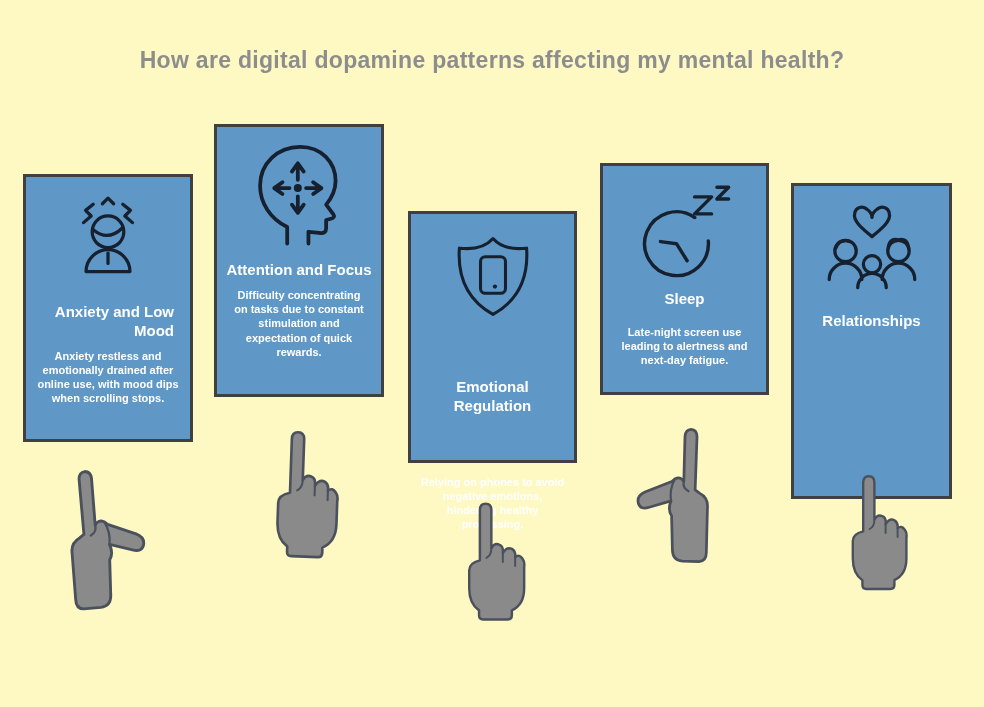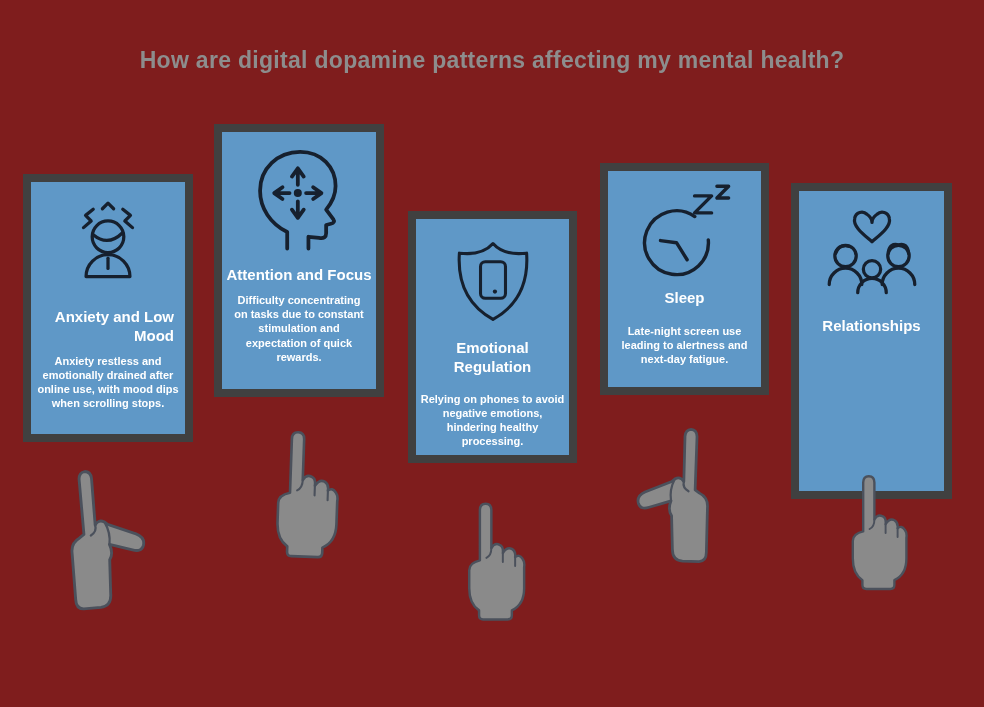--- a/index.html
+++ b/index.html
@@ -1,42 +1,42 @@
 <!DOCTYPE html>
 <html><head>
 <meta charset="utf-8">
 <style>
   html,body { margin:0; padding:0; background:#ffffff; }
   body { font-family:"Liberation Sans", sans-serif; }
   .stage {
     position:relative; width:984px; height:707px;
-    background:#7f1d1d; overflow:hidden;
+    background:#fef9c3; overflow:hidden;
   }
   .main-title {
     position:absolute; left:0; top:47px; width:100%;
     text-align:center; font-size:23px; font-weight:bold;
     color:#8d8d8d; letter-spacing:0.3px;
   }
   .card {
     position:absolute; box-sizing:border-box;
-    background:#5f98c7; border:8px solid #404040;
+    background:#5f98c7; border:3px solid #404040;
     color:#ffffff; text-align:center;
     display:flex; flex-direction:column; align-items:center;
   }
   .card .icon { flex:0 0 auto; }
   .card .icon svg { display:block; }
   .card-title { font-weight:bold; font-size:15px; line-height:1.25; }
   .card-desc  { font-size:11px; line-height:1.3; font-weight:bold; }
   .ic { stroke:#16202e; stroke-width:3.2; fill:none; stroke-linecap:round; stroke-linejoin:round; }
   .ic-fill { fill:#16202e; stroke:none; }
 
   .c1 { left:23px;  top:174px; width:170px; height:268px; padding-top:14px; }
   .c2 { left:214px; top:124px; width:170px; height:273px; padding-top:8px;  }
-  .c3 { left:408px; top:211px; width:169px; height:252px; padding-top:14px; }
-  .c4 { left:600px; top:163px; width:169px; height:232px; padding-top:10px; }
+  .c3 { left:408px; top:211px; width:169px; height:252px; padding-top:14px;gap:44px; }
+  .c4 { left:600px; top:163px; width:169px; height:232px; padding-top:16px; }
   .c5 { left:791px; top:183px; width:161px; height:316px; padding-top:14px; }
 
   .c1 .card-title { margin-top:10px; width:132px;text-align:right; }
   .c2 .card-title { margin-top:8px;  width:152px; }
   .c3 .card-title { margin-top:10px; width:120px; }
   .c4 .card-title { margin-top:8px;  width:140px; }
   .c5 .card-title { margin-top:10px; width:140px; }
 
   .c1 .card-desc { margin-top:8px; width:142px; }
   .c2 .card-desc { margin-top:8px; width:132px; }

